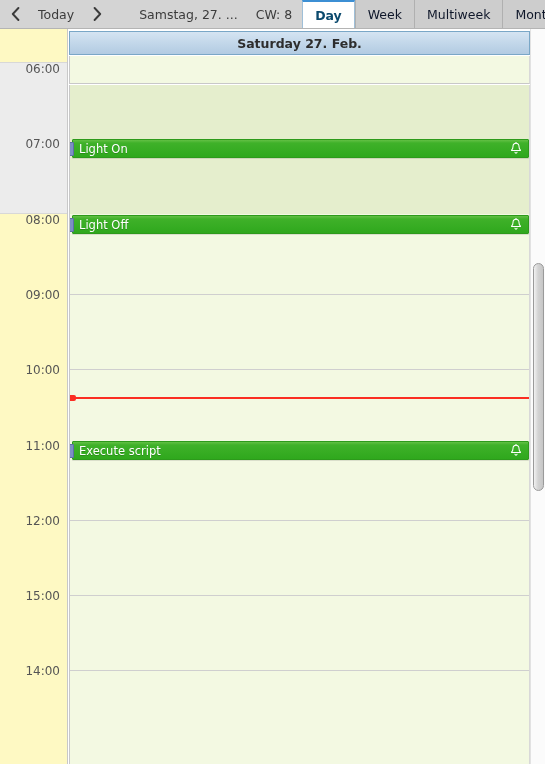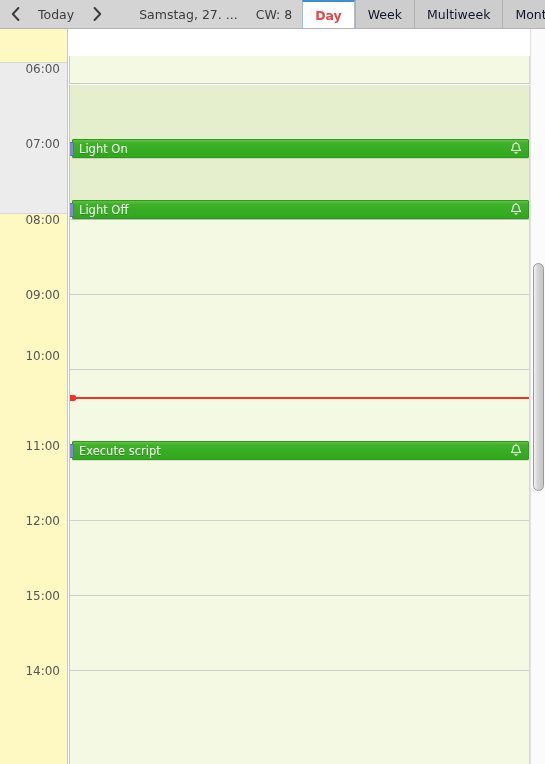--- a/index.html
+++ b/index.html
@@ -82,21 +82,21 @@
     background: #cdcdcd;
     border-left: 1px solid #b0b0b0;
     box-sizing: border-box;
     white-space: nowrap;
     cursor: default;
   }
   .tab:last-child { border-right: 1px solid #b0b0b0; }
   .tab.active {
     background: #ffffff;
     font-weight: bold;
-    color: #ef4444;
+    color: #0c4a6e;
     border-top: 2px solid #3c8fd4;
     border-left: 1px solid #9fbfd8;
     border-right: 1px solid #9fbfd8;
   }
 
   
   .cal {
     position: absolute;
     left: 0; top: 29px;
     width: 545px;
@@ -323,29 +323,30 @@
 
   <div class="cal">
 
     <div class="gutter">
       <div class="gutter-business" id="gutter-business" style="top: 33px; height: 152px;"></div>
       <div id="hour-labels">
           <div class="hour-label" style="top: 34px;">06:00</div>
           <div class="hour-label" style="top: 109px;">07:00</div>
           <div class="hour-label" style="top: 185px;">08:00</div>
           <div class="hour-label" style="top: 260px;">09:00</div>
-          <div class="hour-label" style="top: 321px; text-align: right;">10:00</div>
+          <div class="hour-label" style="top: 335px; text-align: right;">10:00</div>
           <div class="hour-label" style="top: 411px;">11:00</div>
           <div class="hour-label" style="top: 486px;">12:00</div>
           <div class="hour-label" style="top: 561px;">15:00</div>
           <div class="hour-label" style="top: 636px;">14:00</div>
         </div>
     </div>
     <div class="gutter-sep"></div>
 
+    <div class="dayhead">Saturday 27. Feb.</div>
 
     <div class="allday"></div>
 
     <div class="grid" id="grid">
       <div class="grid-business" id="grid-business" style="top: -23px; height: 152px;"></div>
       <div id="hour-lines">
           <div class="hour-line" style="top: 58px;"></div>
           <div class="hour-line" style="top: 134px;"></div>
           <div class="hour-line" style="top: 209px;"></div>
           <div class="hour-line" style="top: 284px;"></div>
@@ -359,21 +360,21 @@
             <div class="handle"></div>
             <span class="title">Light On</span>
             <span class="alarm">
               <svg width="12" height="13" viewBox="0 0 12 13" aria-hidden="true">
                 <path d="M6 1.2c-1.8 0-3 1.4-3 3.2 0 2.4-.9 3.1-1.4 3.6-.2.2-.1.5.2.5h8.4c.3 0 .4-.3.2-.5C9.9 7.5 9 6.8 9 4.4c0-1.8-1.2-3.2-3-3.2z" fill="none" stroke="#ffffff" stroke-width="1.05" stroke-linejoin="round"></path>
                 <path d="M4.9 10.2c.2.6.6.9 1.1.9s.9-.3 1.1-.9" fill="none" stroke="#ffffff" stroke-width="1.05" stroke-linecap="round"></path>
                 <path d="M6 .3v1" stroke="#ffffff" stroke-width="1.05" stroke-linecap="round"></path>
               </svg>
             </span>
           </div>
-          <div class="event" style="top: 115px;">
+          <div class="event" style="top: 130px;">
             <div class="handle"></div>
             <span class="title">Light Off</span>
             <span class="alarm">
               <svg width="12" height="13" viewBox="0 0 12 13" aria-hidden="true">
                 <path d="M6 1.2c-1.8 0-3 1.4-3 3.2 0 2.4-.9 3.1-1.4 3.6-.2.2-.1.5.2.5h8.4c.3 0 .4-.3.2-.5C9.9 7.5 9 6.8 9 4.4c0-1.8-1.2-3.2-3-3.2z" fill="none" stroke="#ffffff" stroke-width="1.05" stroke-linejoin="round"></path>
                 <path d="M4.9 10.2c.2.6.6.9 1.1.9s.9-.3 1.1-.9" fill="none" stroke="#ffffff" stroke-width="1.05" stroke-linecap="round"></path>
                 <path d="M6 .3v1" stroke="#ffffff" stroke-width="1.05" stroke-linecap="round"></path>
               </svg>
             </span>
           </div>

